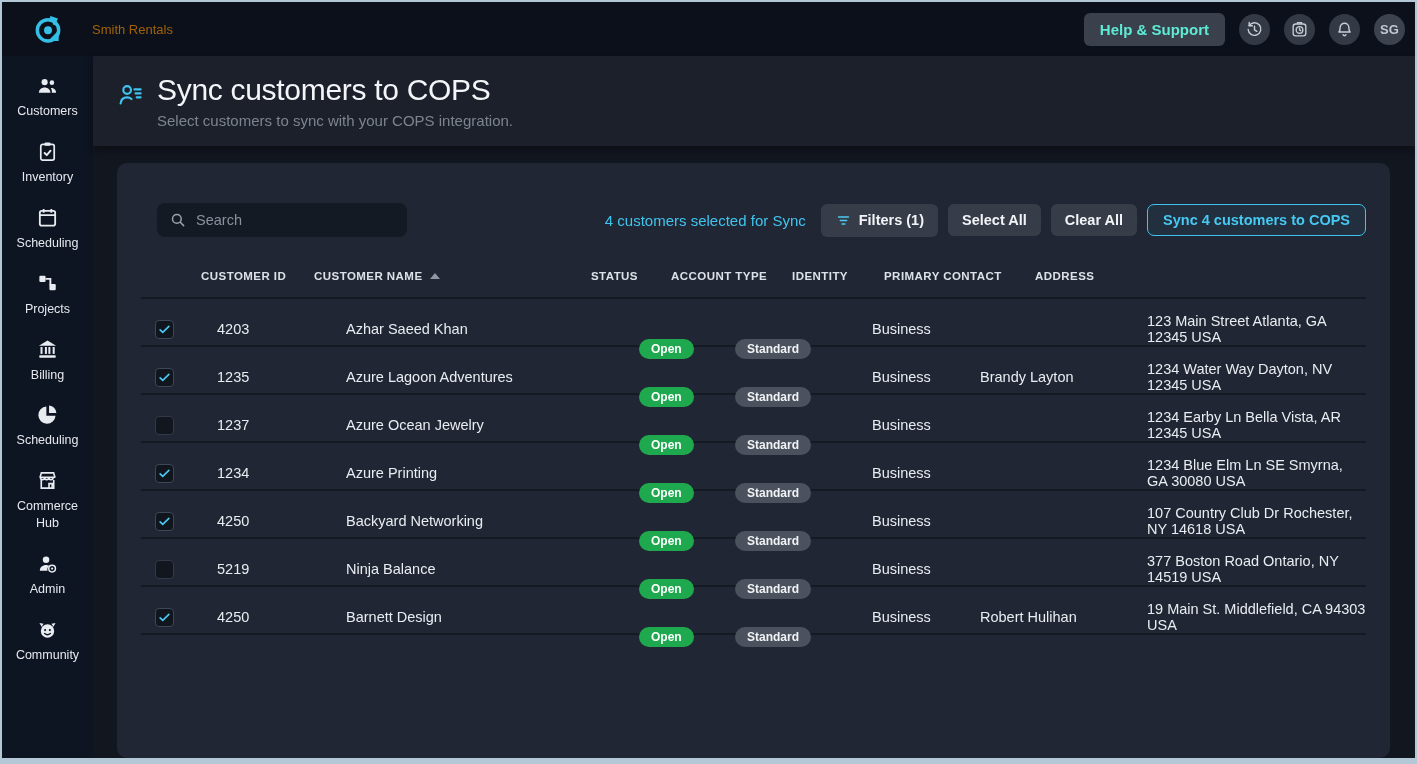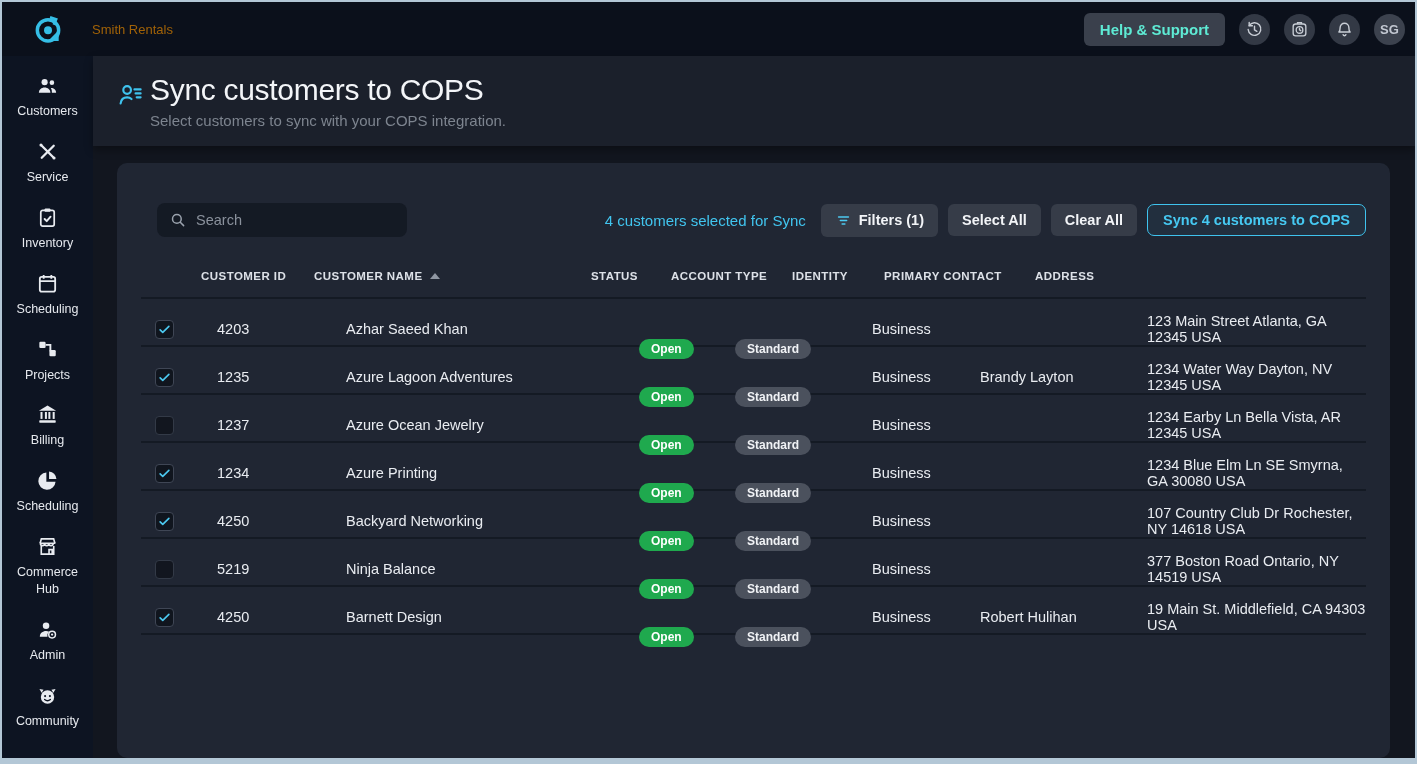--- a/index.html
+++ b/index.html
@@ -67,21 +67,21 @@
     color: #e6e9ee; font-size: 12.5px; text-align: center; line-height: 1.35;
   }
 
   .main { flex: 1; display: flex; flex-direction: column; min-width: 0; }
 
   
   .page-header {
     height: 90px; flex: 0 0 90px;
     background: #1b202b;
     display: flex; align-items: center;
-    padding-left: 24px; gap: 6px;
+    padding-left: 24px; gap: 13px;
     box-shadow: 0 4px 8px rgba(0,0,0,0.35);
   }
   .header-icon { width: 27px; height: 27px; margin-top: -14px; }
   .page-header h1 {
     color: #f3f5f8; font-size: 30px; font-weight: 500; letter-spacing: -0.3px;
   }
   .page-header p { color: #7d848f; font-size: 15px; margin-top: 5px; }
 
   .page-body { flex: 1; padding: 17px 25px 0 24px; min-height: 0; }
 
@@ -226,31 +226,20 @@
               <circle cx="9" cy="8.5" r="3.2"></circle>
               <path d="M3 19.5c0-3.3 2.7-5.5 6-5.5s6 2.2 6 5.5z"></path>
               <circle cx="16.6" cy="9" r="2.4"></circle>
               <path d="M15.5 14.6c3-.1 5.5 1.9 5.5 4.9h-4.4a7 7 0 0 0-1.1-4.9z"></path>
             </svg>
           </span>
           <span class="side-label">Customers</span>
         </div>
         <div class="side-item">
           <span class="icon">
-            <svg viewBox="0 0 24 24" fill="none" stroke="#e8ebf0" stroke-width="2.4" stroke-linecap="round">
-              <path d="M6 18.5L18.5 6"></path>
-              <path d="M5.5 5.5L18 18"></path>
-              <circle cx="5.2" cy="5.2" r="1.6" fill="#e8ebf0" stroke="none"></circle>
-              <circle cx="18.8" cy="18.8" r="1.6" fill="#e8ebf0" stroke="none"></circle>
-            </svg>
-          </span>
-          <span class="side-label">Service</span>
-        </div>
-        <div class="side-item">
-          <span class="icon">
             <svg viewBox="0 0 24 24" fill="none" stroke="#e8ebf0" stroke-width="1.8">
               <rect x="5" y="4.5" width="14" height="16.5" rx="2"></rect>
               <rect x="9" y="2.5" width="6" height="3.6" rx="1" fill="#e8ebf0" stroke="none"></rect>
               <path d="M9 13.6l2.2 2.2 4-4.6" stroke-width="2" stroke-linecap="round" stroke-linejoin="round"></path>
             </svg>
           </span>
           <span class="side-label">Inventory</span>
         </div>
         <div class="side-item">
           <span class="icon">

